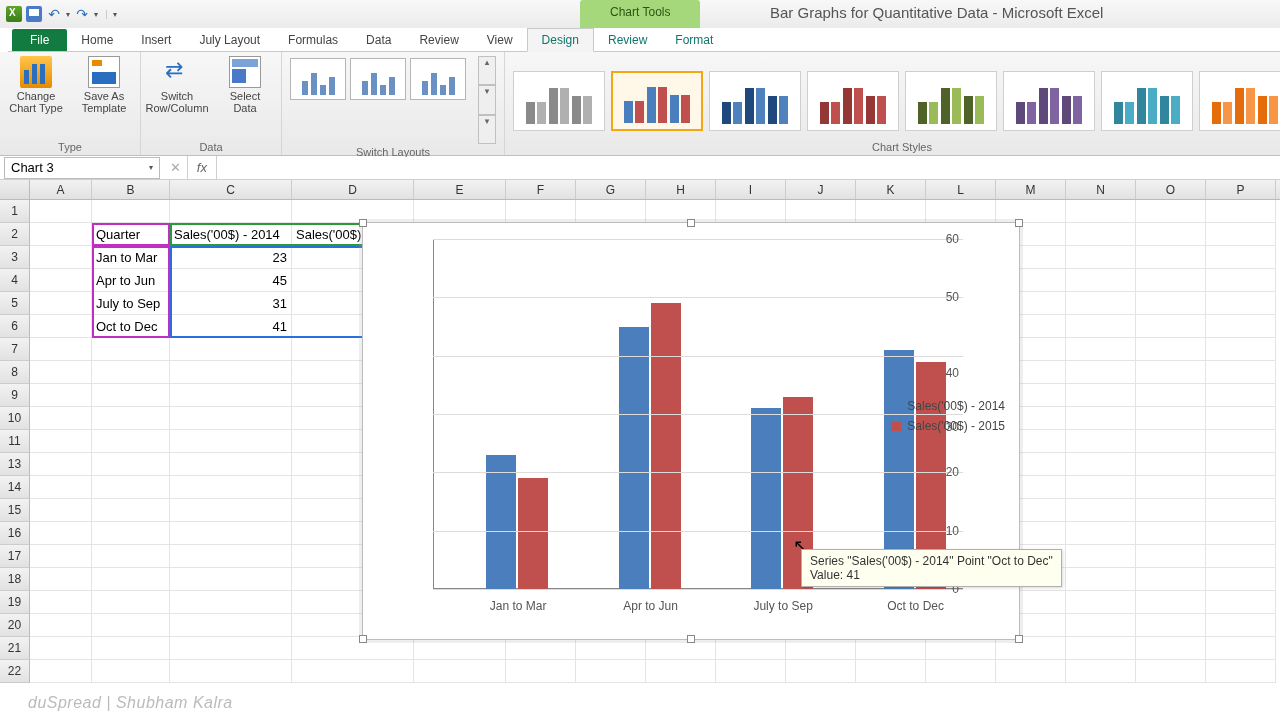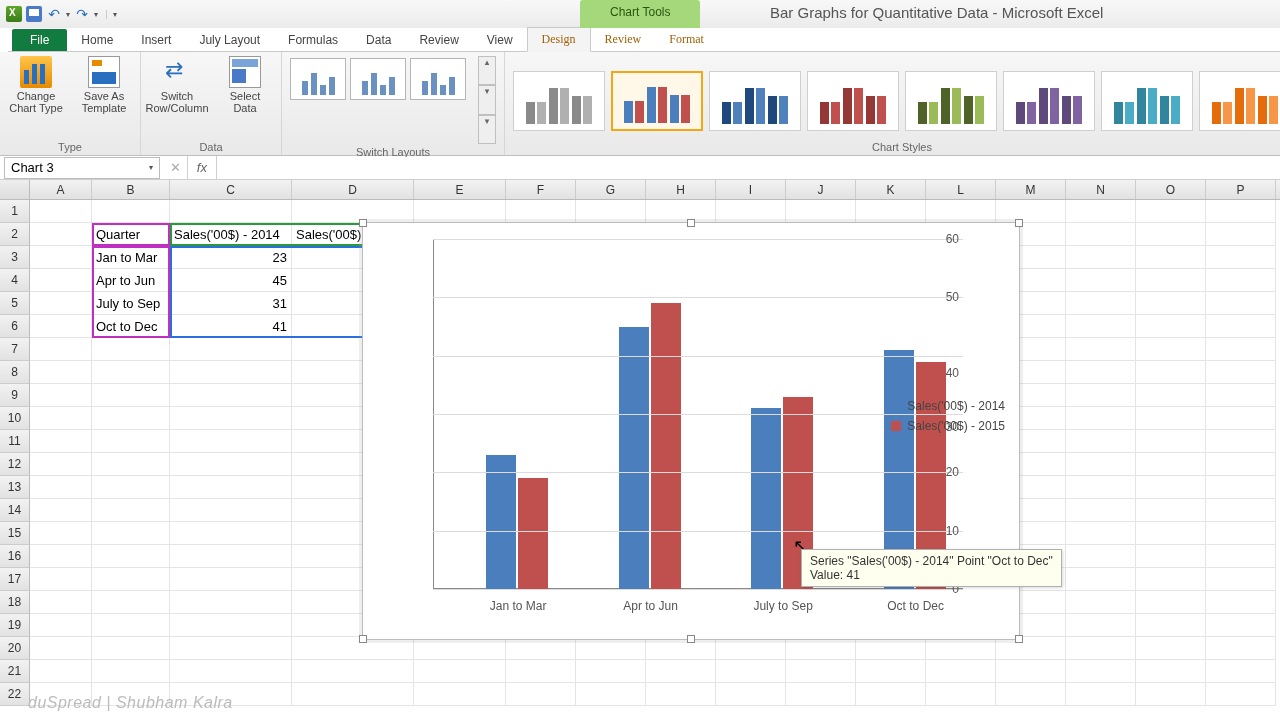--- a/index.html
+++ b/index.html
@@ -16,21 +16,21 @@
 .undo-icon,.redo-icon { color:#2a6fbf; font-size: 14px; line-height:16px; text-align:center; }
 .dd-arrow { font-size: 8px; color:#555; }
 .chart-tools-tab { position: absolute; left: 580px; top: 0; height: 28px; background: #a4d87a; color: #2a5510; font-size: 12px; padding: 5px 30px; border-radius: 3px 3px 0 0; }
 .doc-title { position: absolute; left: 770px; top: 4px; font-size: 15px; color: #555; }
 
 
 .ribbon-tabs { height: 24px; background: #fff; display: flex; align-items: flex-end; border-bottom: 1px solid #c9c9c9; font-size: 12px; margin-left: 8px; }
 .tab { padding: 4px 14px; color: #444; cursor: pointer; }
 .tab.file { background: #127b3f; color:#fff; border-radius: 2px 2px 0 0; margin-left: 4px; padding: 4px 18px; }
 .tab.active { background: #f4f4f4; border: 1px solid #c9c9c9; border-bottom: 1px solid #f4f4f4; margin-bottom: -1px; }
-.tab.ct { color: #a16207; font-family: Liberation Serif, serif; }
+.tab.ct { color: #0f766e; }
 
 
 .ribbon-body { height: 104px; background: linear-gradient(#f7f7f7,#e9e9e9); border-bottom: 1px solid #bfbfbf; display: flex; font-size: 11px; color:#444; }
 .group { border-right: 1px solid #d6d6d6; padding: 4px 8px 2px; display: flex; flex-direction: column; align-items: center; }
 .group-buttons { display: flex; gap: 12px; flex: 1; align-items: flex-start; }
 .group-label { font-size: 11px; color: #666; padding-top: 2px; }
 .big-btn { display:flex; flex-direction:column; align-items:center; width: 56px; cursor:pointer; text-align:center; line-height:1.1; }
 .big-btn .bicon { width: 32px; height: 32px; margin-bottom: 2px; }
 .icon-bar { background: linear-gradient(#ffc54a,#e68a00); border-radius: 2px; position:relative; }
 .icon-bar::before { content:""; position:absolute; left:4px; bottom:4px; width:5px; height:14px; background:#2a6fbf; }
@@ -569,39 +569,20 @@
         <div class="cell wI"></div>
         <div class="cell wJ"></div>
         <div class="cell wK"></div>
         <div class="cell wL"></div>
         <div class="cell wM"></div>
         <div class="cell wN"></div>
         <div class="cell wO"></div>
         <div class="cell wP"></div>
       </div>
       <div class="row">
-        <div class="row-h">12</div>
-        <div class="cell wA"></div>
-        <div class="cell wB"></div>
-        <div class="cell wC"></div>
-        <div class="cell wD"></div>
-        <div class="cell wE"></div>
-        <div class="cell wF"></div>
-        <div class="cell wG"></div>
-        <div class="cell wH"></div>
-        <div class="cell wI"></div>
-        <div class="cell wJ"></div>
-        <div class="cell wK"></div>
-        <div class="cell wL"></div>
-        <div class="cell wM"></div>
-        <div class="cell wN"></div>
-        <div class="cell wO"></div>
-        <div class="cell wP"></div>
-      </div>
-      <div class="row">
         <div class="row-h">13</div>
         <div class="cell wA"></div>
         <div class="cell wB"></div>
         <div class="cell wC"></div>
         <div class="cell wD"></div>
         <div class="cell wE"></div>
         <div class="cell wF"></div>
         <div class="cell wG"></div>
         <div class="cell wH"></div>
         <div class="cell wI"></div>

